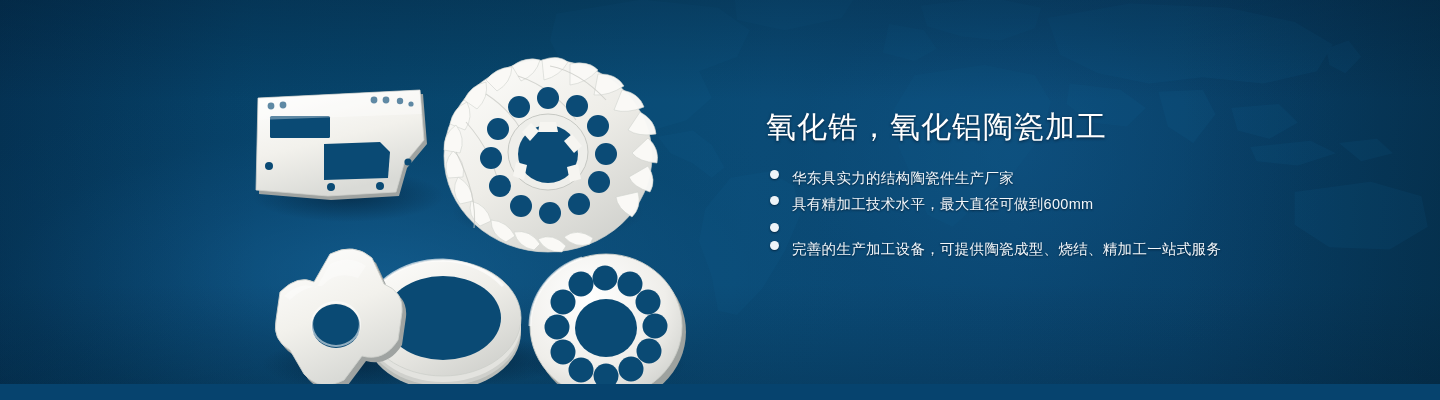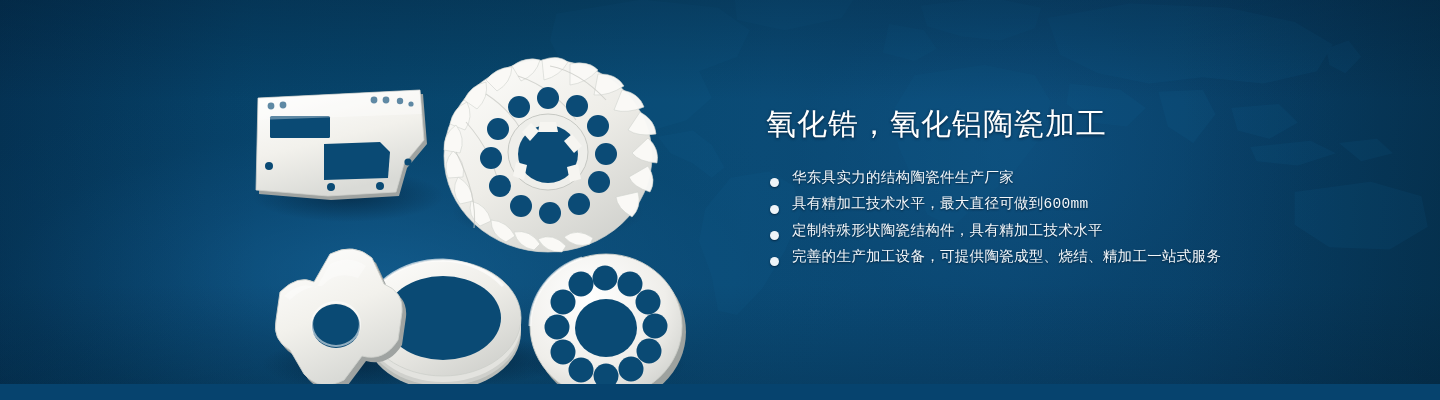--- a/index.html
+++ b/index.html
@@ -7,21 +7,21 @@
     padding: 0;
     background: #06436e;
   }
   * { box-sizing: border-box; }
 
   .banner {
     position: relative;
     width: 1440px;
     height: 384px;
     overflow: hidden;
-    font-family: Liberation Mono, monospace;
+    font-family: Liberation Sans, sans-serif;
     background: #4c1d95;
   }
 
   
   .bg-base {
     position: absolute;
     inset: 0;
     background: linear-gradient(100deg,
         #05385d 0%,
         #064269 16%,
@@ -102,21 +102,21 @@
     text-shadow: 0 1px 3px rgba(0,20,40,0.75);
     white-space: nowrap;
   }
   .bullets {
     list-style: none;
     margin: 24px 0 0 4px;
     padding: 0;
   }
   .bullet {
     display: flex;
-    align-items: flex-end;
+    align-items: flex-start;
     margin-bottom: 9px;
     white-space: nowrap;
   }
   .bullet:last-child { margin-bottom: 0; }
   .dot {
     flex: 0 0 auto;
     width: 9px;
     height: 9px;
     border-radius: 50%;
     background: #eef4f8;
@@ -365,21 +365,20 @@
       <li class="bullet">
         <span class="dot"></span>
         <span class="bullet-text">华东具实力的结构陶瓷件生产厂家</span>
       </li>
       <li class="bullet">
         <span class="dot"></span>
         <span class="bullet-text">具有精加工技术水平，最大直径可做到600mm</span>
       </li>
       <li class="bullet">
         <span class="dot"></span>
-        <span class="bullet-text">定制特殊形状陶瓷结构件，具有精加工技术水平</span>
       </li>
       <li class="bullet">
         <span class="dot"></span>
         <span class="bullet-text">完善的生产加工设备，可提供陶瓷成型、烧结、精加工一站式服务</span>
       </li>
     </ul>
   </div>
 
 </div>
 

